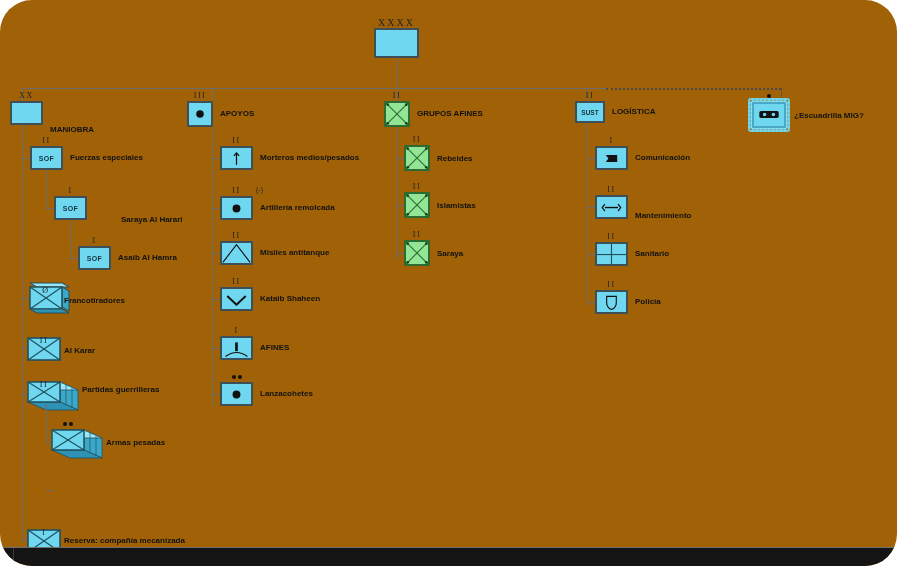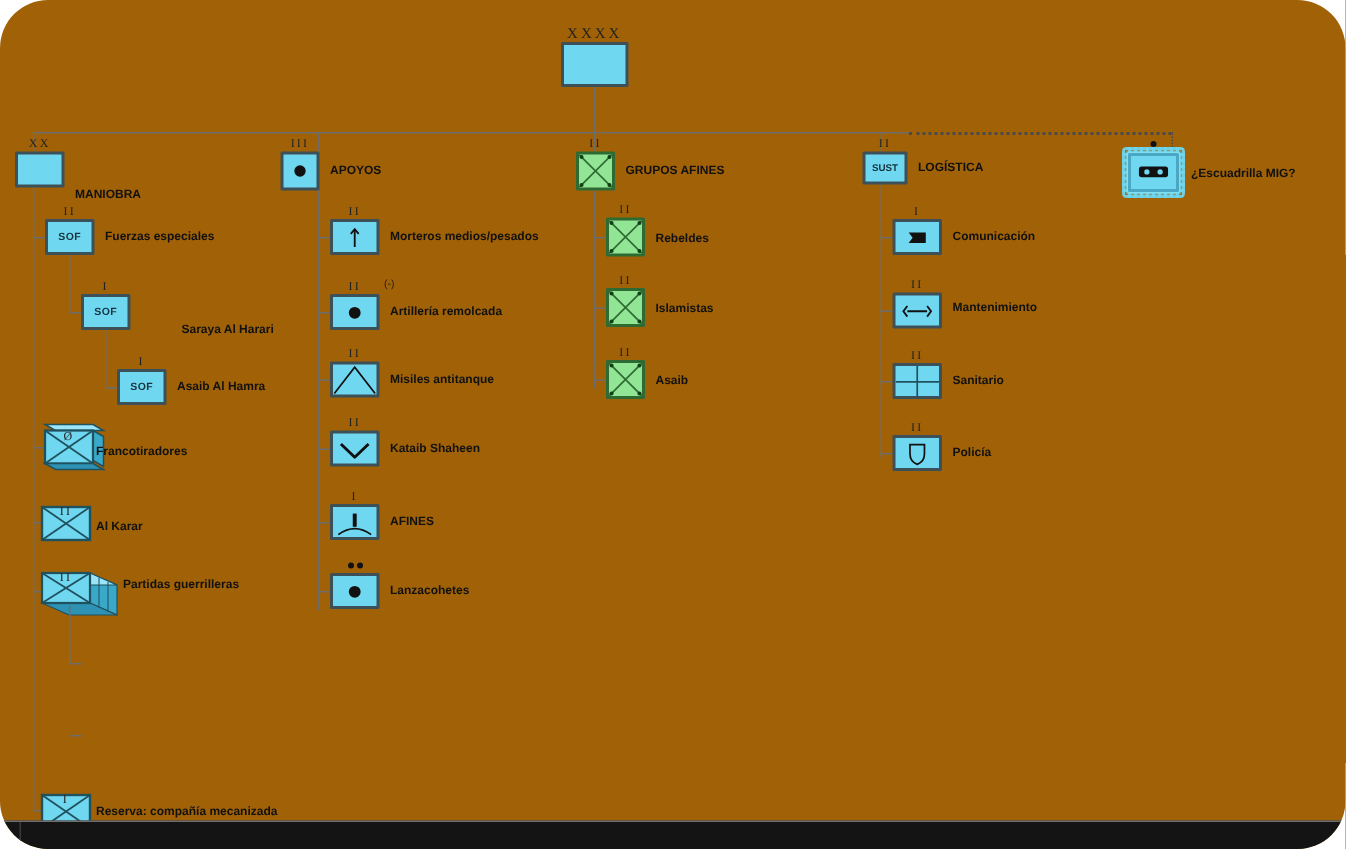--- a/index.html
+++ b/index.html
@@ -185,20 +185,34 @@
       <rect x="6" y="6" width="32" height="20" fill="#6FD8F0" stroke="#20515f" stroke-width="1.5"></rect>
       <line x1="6" y1="6" x2="38" y2="26" stroke="#20515f" stroke-width="1.2"></line>
       <line x1="38" y1="6" x2="6" y2="26" stroke="#20515f" stroke-width="1.2"></line>
     </svg>
     <div class="echelon" style="left:6px;width:32px;top:5px;">II</div>
     <div class="label" style="left:60px;top:9px;">Partidas guerrilleras</div>
   </div>
 
   <div class="vline" style="left:46px;top:404px;height:38px;"></div>
   <div class="hline" style="left:46px;top:442px;width:8px;"></div>
+  <div class="node" style="left:46px;top:424px;">
+    <svg width="62" height="38" viewBox="0 0 62 38">
+      <polygon points="38,6 56,14 56,34 38,26" fill="#3aa9c9" stroke="#20515f" stroke-width="0.8"></polygon>
+      <polygon points="6,6 24,14 56,14 38,6" fill="#9ae6f8" stroke="#20515f" stroke-width="0.8"></polygon>
+      <polygon points="6,26 24,34 56,34 38,26" fill="#2d92b3" stroke="#20515f" stroke-width="0.8"></polygon>
+      <line x1="44" y1="9" x2="44" y2="29" stroke="#20515f" stroke-width="0.7"></line>
+      <line x1="50" y1="12" x2="50" y2="32" stroke="#20515f" stroke-width="0.7"></line>
+      <rect x="6" y="6" width="32" height="20" fill="#6FD8F0" stroke="#20515f" stroke-width="1.5"></rect>
+      <line x1="6" y1="6" x2="38" y2="26" stroke="#20515f" stroke-width="1.2"></line>
+      <line x1="38" y1="6" x2="6" y2="26" stroke="#20515f" stroke-width="1.2"></line>
+    </svg>
+    <div class="dots" style="left:6px;width:32px;top:-2px;"><span></span><span></span></div>
+    <div class="label" style="left:60px;top:14px;">Armas pesadas</div>
+  </div>
 
   <div class="hline" style="left:46px;top:490px;width:8px;"></div>
 
   <div class="hline" style="left:22px;top:540px;width:8px;"></div>
   <div class="node" style="left:22px;top:526px;">
     <svg width="40" height="30" viewBox="0 0 40 30">
       <rect x="6" y="4" width="32" height="22" fill="#6FD8F0" stroke="#20515f" stroke-width="1.6"></rect>
       <line x1="6" y1="4" x2="38" y2="26" stroke="#20515f" stroke-width="1.2"></line>
       <line x1="38" y1="4" x2="6" y2="26" stroke="#20515f" stroke-width="1.2"></line>
     </svg>
@@ -340,21 +354,21 @@
       <div class="echelon">II</div>
       <svg class="sym-inner" viewBox="0 0 26 26">
         <line x1="0" y1="0" x2="26" y2="26" stroke="#2d6b33" stroke-width="1.3"></line>
         <line x1="26" y1="0" x2="0" y2="26" stroke="#2d6b33" stroke-width="1.3"></line>
         <circle cx="2" cy="2" r="1.6" fill="#123f18"></circle>
           <circle cx="24" cy="2" r="1.6" fill="#123f18"></circle>
         <circle cx="2" cy="24" r="1.6" fill="#123f18"></circle>
           <circle cx="24" cy="24" r="1.6" fill="#123f18"></circle>
       </svg>
     </div>
-    <div class="label" style="left:33px;top:9px;">Asaib</div>
+    <div class="label" style="left:33px;top:9px;">Saraya</div>
   </div>
 
   <div class="node" style="left:575px;top:101px;">
     <div class="sym" style="width:30px;height:22px;">
       <div class="echelon">II</div>
       <div style="position:absolute;inset:0;display:flex;align-items:center;justify-content:center;font-size:6.5px;font-weight:bold;color:#16323d;">SUST</div>
     </div>
     <div class="label" style="left:37px;top:6px;">LOGÍSTICA</div>
   </div>
   <div class="vline" style="left:587px;top:123px;height:183px;"></div>
@@ -373,21 +387,21 @@
   <div class="hline" style="left:587px;top:207px;width:8px;"></div>
   <div class="node" style="left:578px;top:195px;">
     <div class="sym" style="width:33px;height:24px;margin-left:17px;">
       <div class="echelon">II</div>
       <svg class="sym-inner" viewBox="0 0 33 24">
         <line x1="9" y1="12" x2="24" y2="12" stroke="#111" stroke-width="1.6"></line>
         <polyline points="9,8 6,12 9,16" fill="none" stroke="#111" stroke-width="1.4"></polyline>
         <polyline points="24,8 27,12 24,16" fill="none" stroke="#111" stroke-width="1.4"></polyline>
       </svg>
     </div>
-    <div class="label" style="left:57px;top:5px;">Mantenimiento</div>
+    <div class="label" style="left:57px;top:16px;">Mantenimiento</div>
   </div>
 
   <div class="hline" style="left:587px;top:254px;width:8px;"></div>
   <div class="node" style="left:578px;top:242px;">
     <div class="sym" style="width:33px;height:24px;margin-left:17px;">
       <div class="echelon">II</div>
       <svg class="sym-inner" viewBox="0 0 33 24">
         <line x1="16.5" y1="0" x2="16.5" y2="24" stroke="#20515f" stroke-width="1.3"></line>
         <line x1="0" y1="12" x2="33" y2="12" stroke="#20515f" stroke-width="1.3"></line>
       </svg>

